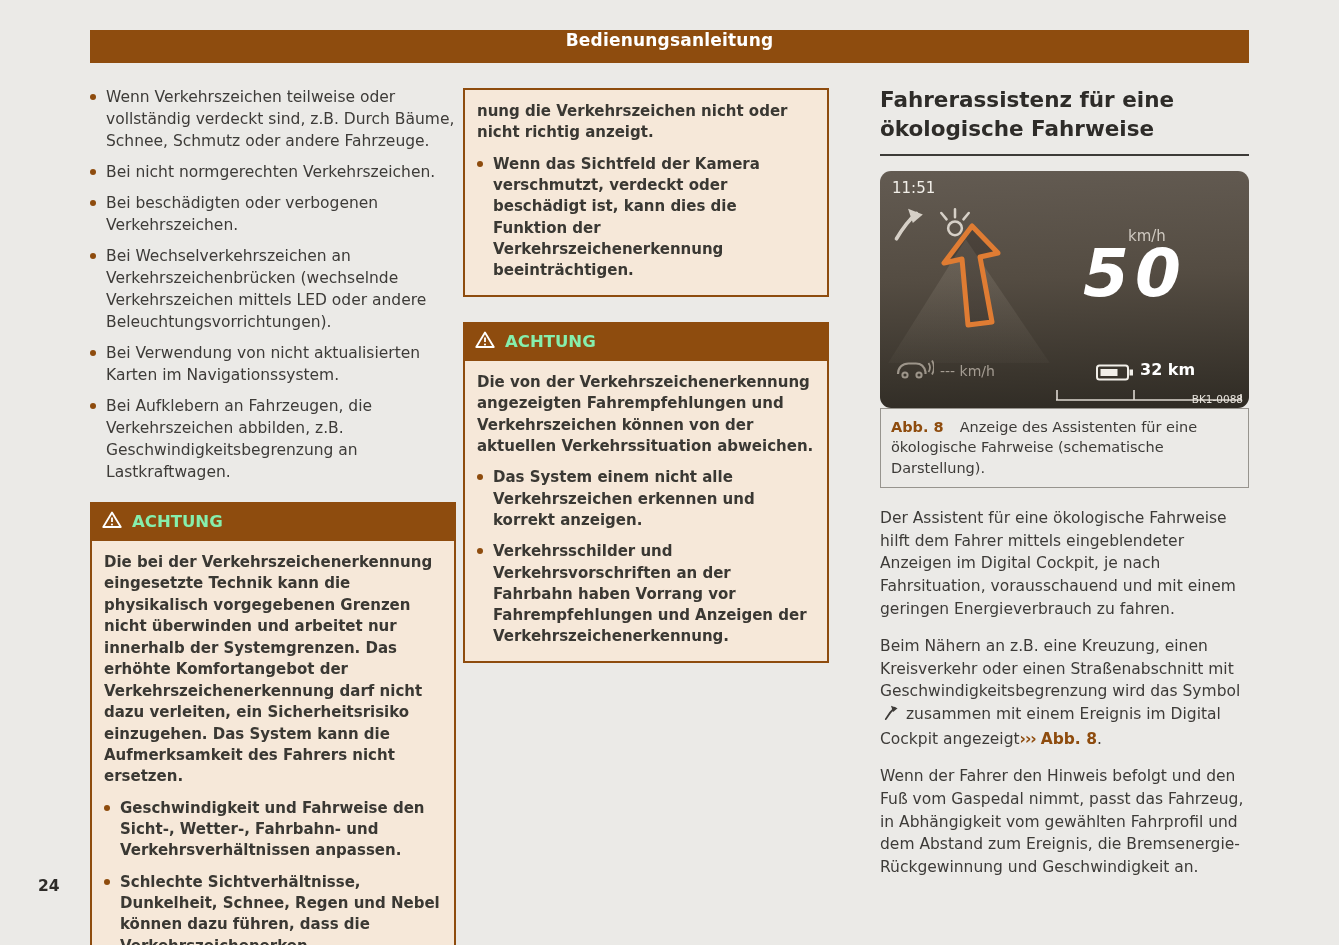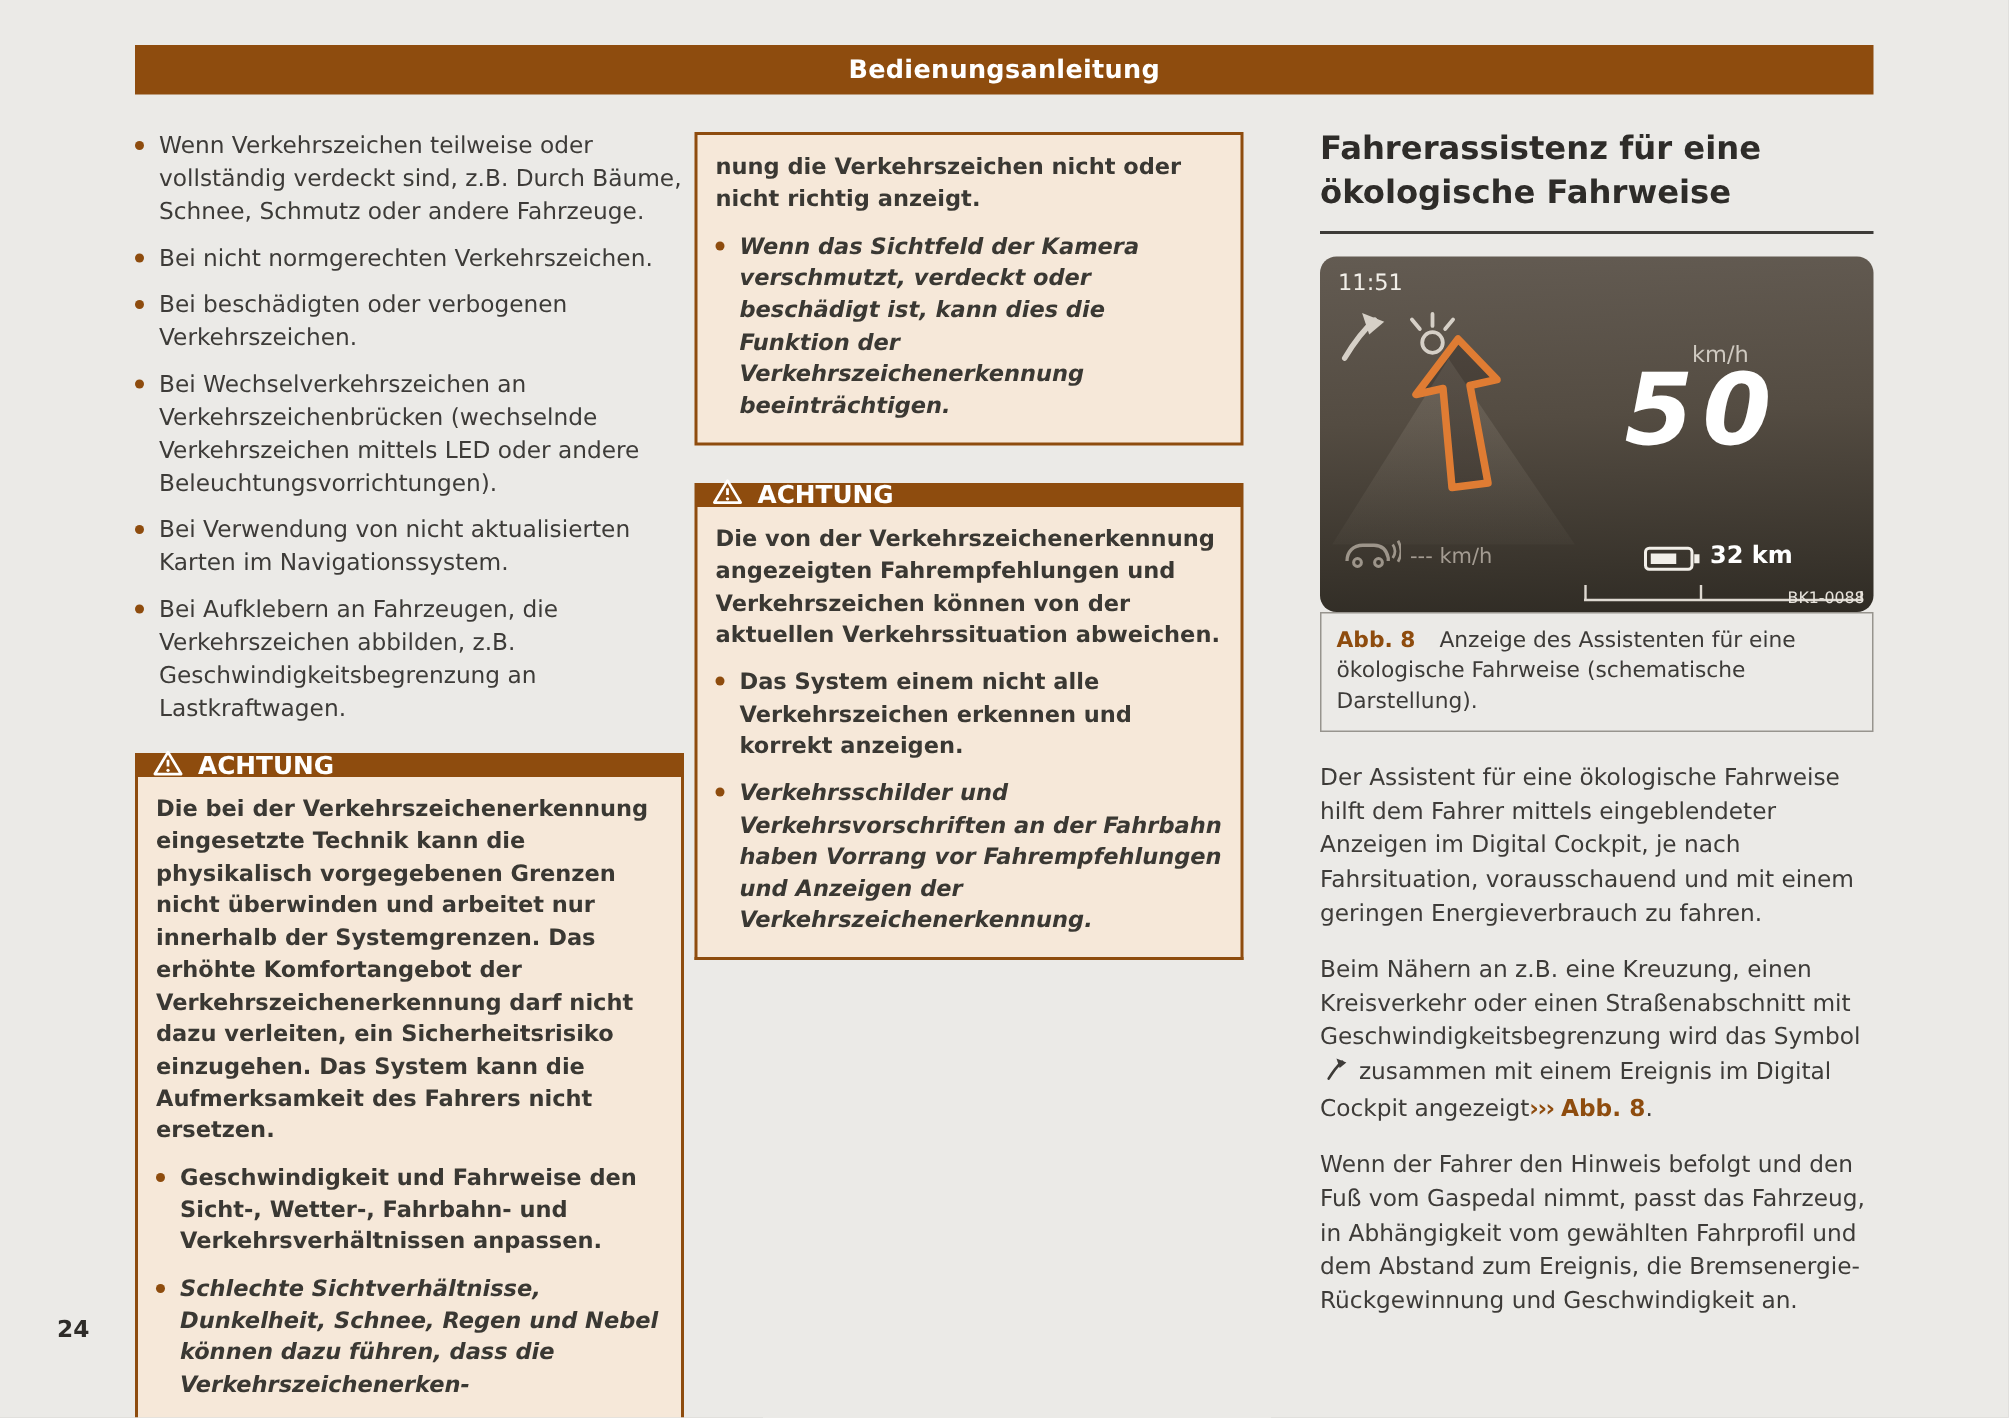--- a/index.html
+++ b/index.html
@@ -7,49 +7,49 @@
   .page {
     position:relative; width:1339px; height:945px;
     background:#ebeae7; overflow:hidden;
     font-family:"DejaVu Sans","Liberation Sans",sans-serif;
     color:#3d3b38;
   }
   
   .titlebar {
     position:absolute; left:90px; top:30px; width:1159px; height:33px;
     background:#8e4c0e; color:#fff;
-    display:flex; align-items:center; justify-content:center;
+    display:flex; justify-content:center;
     font-size:17px; font-weight:bold; letter-spacing:.2px;
   }
   
   .col { position:absolute; top:86px; }
   .col1 { left:90px;  width:366px; }
   .col2 { left:463px; width:366px; }
   .col3 { left:880px; width:369px; }
 
   
   .bitem { display:flex; gap:10px; margin-bottom:9px; font-size:15.5px; line-height:1.42; }
   .dot { flex:0 0 auto; width:6px; height:6px; border-radius:50%; background:#8e4c0e; margin-top:8px; }
 
   
   .warnbox { margin-top:19px; }
   .warnbox.first { margin-top:0; }
   .warnhead {
     display:flex; align-items:center; gap:10px;
-    background:#8e4c0e; color:#ffffff; font-weight:bold; font-size:16.5px;
-    padding:0 12px; height:16px;
+    background:#8e4c0e; color:#86efac; font-weight:bold; font-size:16.5px;
+    padding:0 12px; height:39px;
   }
   .warnbody {
     background:#f6e8d9; border:2px solid #8e4c0e; border-top:none;
     padding:11px 12px 13px 12px;
     font-weight:bold; font-size:15px; line-height:1.43; color:#3a3833;
   }
   .warnbody p { margin-bottom:10px; }
   .warnbody .bitem { font-size:15px; margin-bottom:10px; }
-  .warnbody .bitem:last-child { margin-bottom:0;font-style:italic; }
+  .warnbody .bitem:last-child { margin-bottom:0; }
   .warnbody .dot { margin-top:7px; }
   .contbox .warnbody { border-top:2px solid #8e4c0e; margin-top:2px; }
 
   
   .heading {
     font-size:21.5px; line-height:1.33; font-weight:bold; color:#2e2c29;
     padding-bottom:11px; border-bottom:2px solid #3d3b38; margin-bottom:15px;
   }
   .cluster {
     position:relative; width:369px; height:237px; overflow:hidden;

